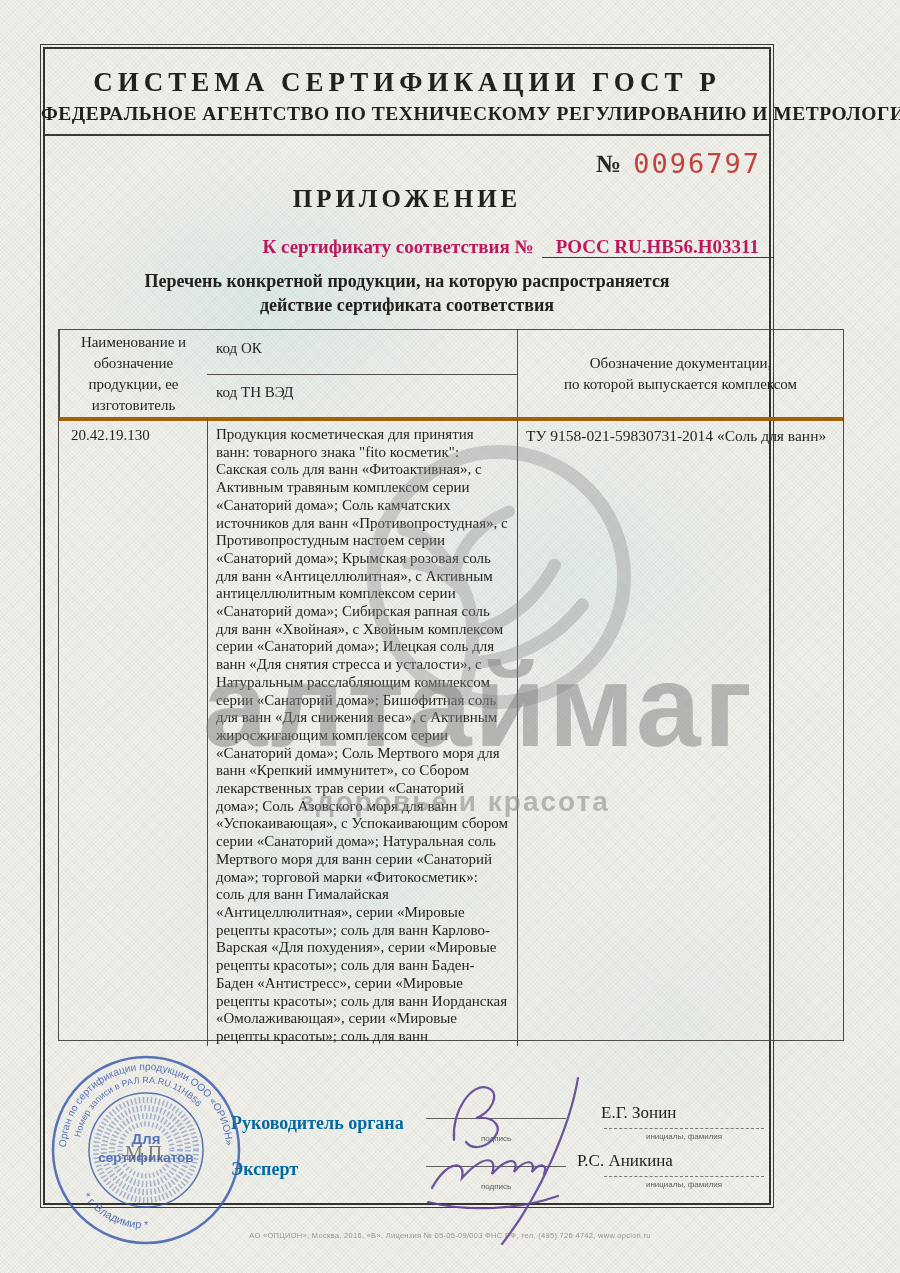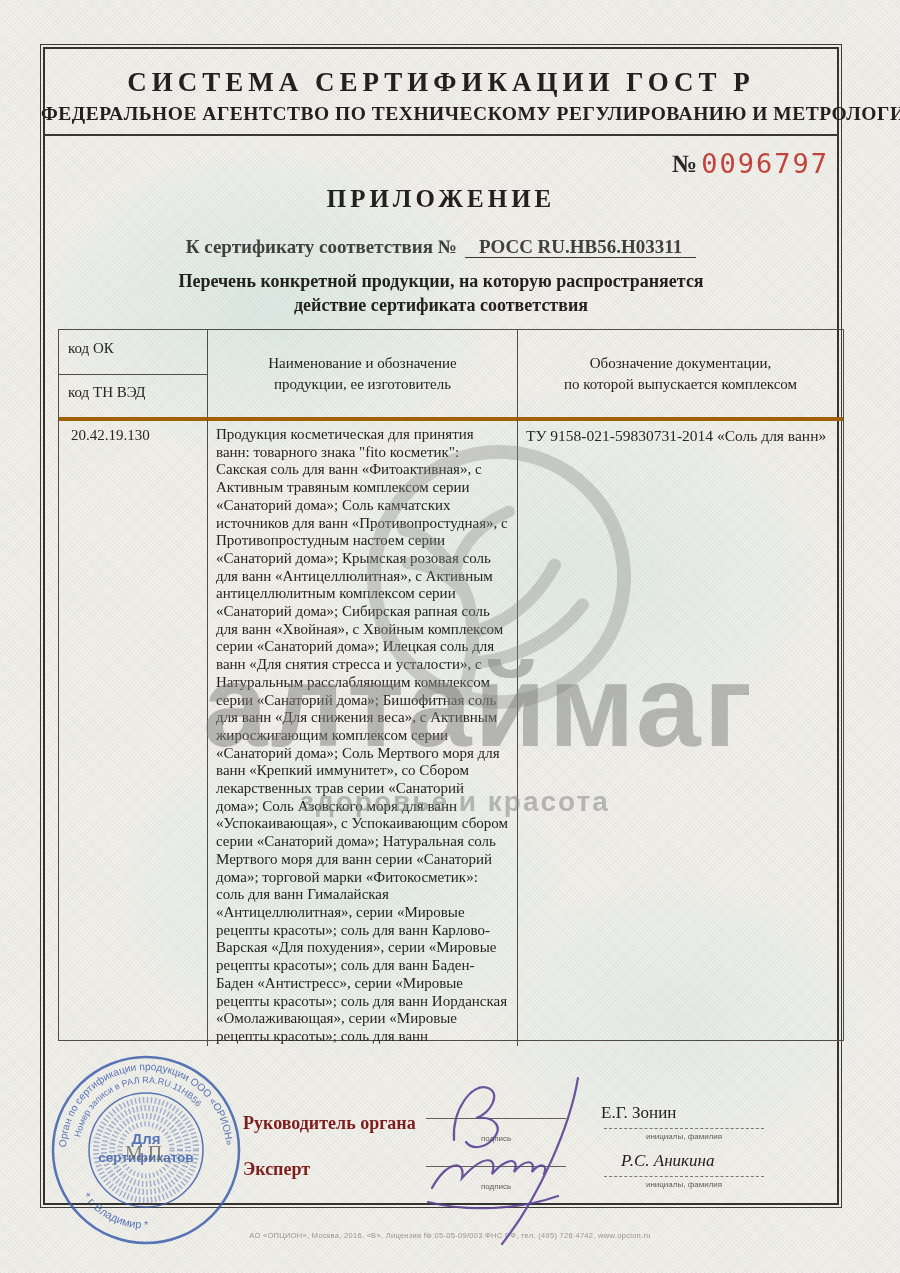--- a/index.html
+++ b/index.html
@@ -10,49 +10,49 @@
     background-image:
       radial-gradient(ellipse 320px 220px at 30% 24%, rgba(140,205,205,.20), transparent 70%),
       radial-gradient(ellipse 360px 260px at 63% 45%, rgba(140,205,205,.15), transparent 70%),
       radial-gradient(ellipse 320px 240px at 38% 70%, rgba(140,205,205,.14), transparent 70%),
       radial-gradient(ellipse 280px 200px at 75% 80%, rgba(150,200,200,.10), transparent 70%),
       repeating-linear-gradient(45deg, rgba(110,130,130,.06) 0 1px, transparent 1px 3px),
       repeating-linear-gradient(-45deg, rgba(110,130,130,.06) 0 1px, transparent 1px 3px);
     color:#211f1c;
   }
   .frame{
-    position:absolute;left:40px;top:44px;width:802px;height:1164px;
+    position:absolute;left:40px;top:44px;width:734px;height:1164px;
     border:1px solid #3c3a35;box-sizing:border-box;
   }
   .frame::before{
     content:"";position:absolute;left:2px;top:2px;right:2px;bottom:2px;
     border:2px solid #35332e;pointer-events:none;
   }
   .hdr-title{
     position:absolute;top:22px;left:0;width:100%;text-align:center;
     font-size:27px;font-weight:bold;letter-spacing:5px;white-space:nowrap;color:#23211e;
   }
   .hdr-sub{
     position:absolute;top:58px;left:0;width:100%;text-align:center;
     font-size:19.5px;font-weight:bold;letter-spacing:.5px;white-space:nowrap;color:#23211e;
   }
   .hdr-rule{position:absolute;top:89px;left:3px;right:3px;height:0;border-top:2px solid #3a3833;}
   .serial{position:absolute;top:103px;right:12px;white-space:nowrap;}
   .serial .no{font-size:25px;font-weight:bold;color:#2a2825;}
   .serial .digits{
     font-family:"DejaVu Sans Mono",monospace;font-size:27px;letter-spacing:2px;
-    color:#c2423c;vertical-align:-1px;
+    color:#c2423c;vertical-align:-1px;margin-left:8px;
   }
   .apx-title{
     position:absolute;top:140px;left:0;width:100%;text-align:center;
     font-size:25px;font-weight:bold;letter-spacing:4px;color:#23211e;
   }
   .cert-line{
-    position:absolute;top:191px;left:0;width:100%;text-align:center;
-    font-size:19px;font-weight:bold;color:#404040;
+    position:absolute;top:191px;left:0;width:100%;text-align:right;
+    font-size:19px;font-weight:bold;color:#be185d;
   }
   .cert-num{border-bottom:1.5px solid #3a3833;padding:0 14px;margin-left:8px;font-weight:bold;}
   .scope{position:absolute;left:0;width:100%;text-align:center;font-size:18px;font-weight:bold;color:#23211e;}
   .scope.l1{top:226px;} .scope.l2{top:250px;}
   .ptable{
     position:absolute;left:17px;top:284px;width:786px;height:712px;box-sizing:border-box;
     border:1px solid #504d47;
     display:grid;grid-template-columns:148px 310px 1fr;grid-template-rows:87px 1fr;
     font-size:15px;color:#26241f;
   }
@@ -72,21 +72,21 @@
     font-family:"Liberation Sans","DejaVu Sans",sans-serif;font-weight:bold;
     font-size:116px;letter-spacing:3px;color:rgba(125,125,125,.50);line-height:1;
   }
   .wm-tag{
     position:absolute;left:300px;top:778px;
     font-family:"Liberation Sans","DejaVu Sans",sans-serif;
     font-size:28px;letter-spacing:2px;color:rgba(135,135,135,.55);font-weight:bold;
   }
   .wm-emblem{position:absolute;left:360px;top:430px;width:278px;height:278px;opacity:.35;}
   
-  .sig-label{position:absolute;left:202px;font-size:18px;font-weight:bold;color:#7f1d1d;}
+  .sig-label{position:absolute;left:190px;font-size:18px;font-weight:bold;color:#0369a1;}
   .lab1{top:1068px;} .lab2{top:1114px;}
   .sline{position:absolute;border-bottom:1.2px solid #63605a;}
   .nline{position:absolute;border-bottom:1px dashed #7a776e;}
   .cap{position:absolute;font-family:"Liberation Sans",sans-serif;font-size:8px;color:#5d5b55;text-align:center;}
   .pname{position:absolute;font-size:17px;color:#23211e;}
   .stamp{position:absolute;left:46px;top:1050px;width:200px;height:200px;z-index:7;opacity:.85;}
   .ink{position:absolute;left:402px;top:1056px;width:220px;height:192px;z-index:8;}
   .fineprint{
     position:absolute;left:0;top:1231px;width:100%;text-align:center;
     font-family:"Liberation Sans",sans-serif;font-size:7.5px;letter-spacing:.3px;color:#97958a;
@@ -108,28 +108,28 @@
   <div class="apx-title">ПРИЛОЖЕНИЕ</div>
 
   <div class="cert-line">
     <span>К сертификату соответствия №</span><span class="cert-num">РОСС RU.НВ56.Н03311</span>
   </div>
 
   <div class="scope l2">действие сертификата соответствия</div>
   <div class="scope l1">Перечень конкретной продукции,  на которую распространяется</div>
 
   <div class="ptable">
+    <div class="cell th-c bl">
+      <div>Наименование и обозначение</div>
+      <div>продукции, ее изготовитель</div>
+    </div>
     <div class="cell th-code">
       <div class="t1">код ОК</div>
       <div class="div"></div>
       <div class="t2">код ТН ВЭД</div>
-    </div>
-    <div class="cell th-c bl">
-      <div>Наименование и обозначение</div>
-      <div>продукции, ее изготовитель</div>
     </div>
     <div class="cell th-c bl">
       <div>Обозначение документации,</div>
       <div>по которой выпускается комплексом</div>
     </div>
     <div class="cell td-code bt">20.42.19.130</div>
     <div class="cell td-prod bl bt">Продукция косметическая для принятия ванн: товарного знака "fito косметик": Сакская соль для ванн «Фитоактивная», с Активным травяным комплексом серии «Санаторий дома»; Соль камчатских источников для ванн «Противопростудная», с Противопростудным настоем серии «Санаторий дома»; Крымская розовая соль для ванн «Антицеллюлитная», с Активным антицеллюлитным комплексом серии «Санаторий дома»; Сибирская рапная соль для ванн «Хвойная», с Хвойным комплексом серии «Санаторий дома»; Илецкая соль для ванн «Для снятия стресса и усталости», с Натуральным расслабляющим комплексом серии «Санаторий дома»; Бишофитная соль для ванн «Для снижения веса», с Активным жиросжигающим комплексом серии «Санаторий дома»; Соль Мертвого моря для ванн «Крепкий иммунитет», со Сбором лекарственных трав серии «Санаторий дома»; Соль Азовского моря для ванн «Успокаивающая», с Успокаивающим сбором серии «Санаторий дома»; Натуральная соль Мертвого моря для ванн серии «Санаторий дома»; торговой марки «Фитокосметик»: соль для ванн Гималайская «Антицеллюлитная», серии «Мировые рецепты красоты»; соль для ванн Карлово-Варская «Для похудения», серии «Мировые рецепты красоты»; соль для ванн Баден-Баден «Антистресс», серии «Мировые рецепты красоты»; соль для ванн Иорданская «Омолаживающая», серии «Мировые рецепты красоты»; соль для ванн</div>
     <div class="cell td-doc bl bt">ТУ 9158-021-59830731-2014 «Соль для ванн»</div>
   </div>
 
@@ -137,21 +137,21 @@
   <div class="sig-label lab2">Эксперт</div>
 
   <div class="sline" style="left:385px;top:1073px;width:140px;"></div>
   <div class="cap" style="left:385px;top:1089px;width:140px;">подпись</div>
   <div class="pname" style="left:560px;top:1058px;width:170px;">Е.Г. Зонин</div>
   <div class="nline" style="left:563px;top:1083px;width:160px;"></div>
   <div class="cap" style="left:563px;top:1087px;width:160px;">инициалы, фамилия</div>
 
   <div class="sline" style="left:385px;top:1121px;width:140px;"></div>
   <div class="cap" style="left:385px;top:1137px;width:140px;">подпись</div>
-  <div class="pname" style="left:580px;top:1106px;width:170px;font-style:italic;">Р.С. Аникина</div>
+  <div class="pname" style="left:536px;top:1106px;width:170px;">Р.С. Аникина</div>
   <div class="nline" style="left:563px;top:1131px;width:160px;"></div>
   <div class="cap" style="left:563px;top:1135px;width:160px;">инициалы, фамилия</div>
 </div>
 
 <div class="wm-layer">
   <svg class="wm-emblem" viewBox="0 0 280 280">
     <g fill="none" stroke="#8a8a8a" stroke-linecap="round">
       <circle cx="140" cy="140" r="126" stroke-width="14"></circle>
       <path d="M104,262 C120,200 118,160 84,120 C70,103 58,96 44,92" stroke-width="13"></path>
       <path d="M112,196 C150,186 178,162 196,128" stroke-width="13"></path>

